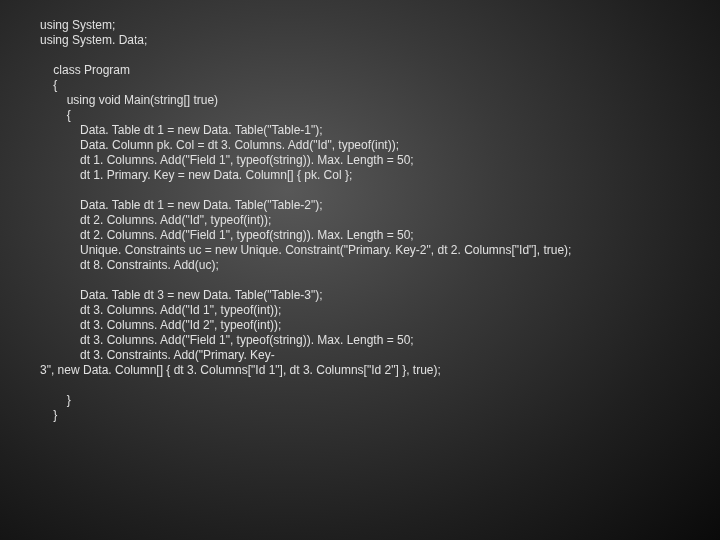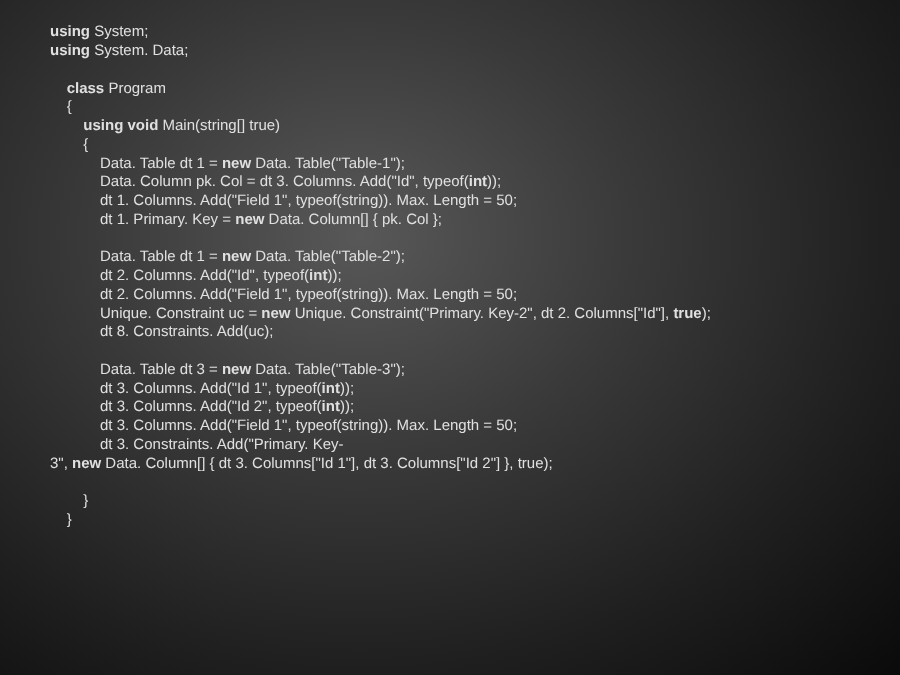--- a/index.html
+++ b/index.html
@@ -27,21 +27,21 @@
     letter-spacing: 0.2px;
   }
   .code-area {
     font-size: 12px;
     line-height: 1.25;
     color: #e0e0e0;
     white-space: pre;
     font-family: Arial, sans-serif;
     padding-left: 12px;
   }
-  .b { font-weight: bold; }
+  .b { font-weight: normal; }
   .u { }
 </style>
 </head>
 <body>
 
 <div class="slide">
 
   <div class="code-area"><span class="b">using</span><span> System;</span>
 <span class="b">using</span><span> System. Data;</span>
 
@@ -50,21 +50,21 @@
         <span class="b">using void</span><span> </span><span class="u">Main</span><span class="u">(string[]</span><span> true)</span>
         <span>{</span>
             <span>Data. Table dt 1 = </span><span class="b">new</span><span> Data. Table("Table-1");</span>
             <span>Data. Column pk. Col = dt 3. Columns. Add("Id", typeof(</span><span class="b">int</span><span>));</span>
             <span>dt 1. Columns. Add("Field 1", typeof(string)). Max. Length = 50;</span>
             <span>dt 1. Primary. Key = </span><span class="b">new</span><span> Data. Column[] { pk. Col };</span>
 
             <span>Data. Table dt 1 = </span><span class="b">new</span><span> Data. Table("Table-2");</span>
             <span>dt 2. Columns. Add("Id", typeof(</span><span class="b">int</span><span>));</span>
             <span>dt 2. Columns. Add("Field 1", typeof(string)). Max. Length = 50;</span>
-            <span>Unique. Constraint uc = </span><span class="b">new</span><span> Unique. Constraint("Primary. Key-2", dt 2. Columns["Id"], </span><span class="b">true</span><span>);</span>
+            <span>Unique. Constraints uc = </span><span class="b">new</span><span> Unique. Constraint("Primary. Key-2", dt 2. Columns["Id"], </span><span class="b">true</span><span>);</span>
             <span>dt 8. Constraints. Add(uc);</span>
 
             <span>Data. Table dt 3 = </span><span class="b">new</span><span> Data. Table("Table-3");</span>
             <span>dt 3. Columns. Add("Id 1", typeof(</span><span class="b">int</span><span>));</span>
             <span>dt 3. Columns. Add("Id 2", typeof(</span><span class="b">int</span><span>));</span>
             <span>dt 3. Columns. Add("Field 1", typeof(string)). Max. Length = 50;</span>
             <span>dt 3. Constraints. Add("Primary. Key-</span>
 <span>3", </span><span class="b">new</span><span> Data. Column[] { dt 3. Columns["Id 1"], dt 3. Columns["Id 2"] }, true);</span>
 
         <span>}</span>

